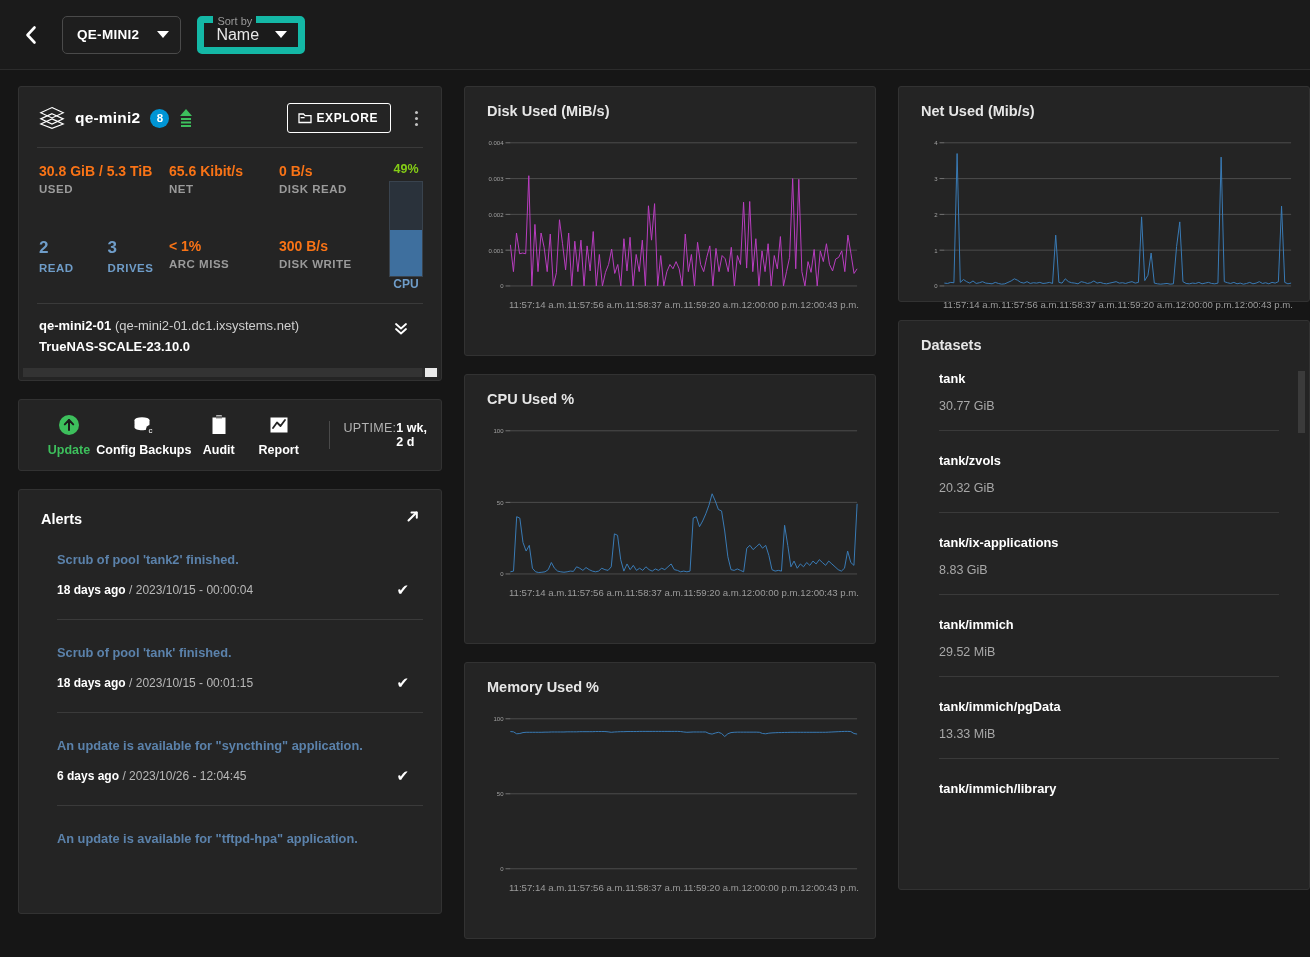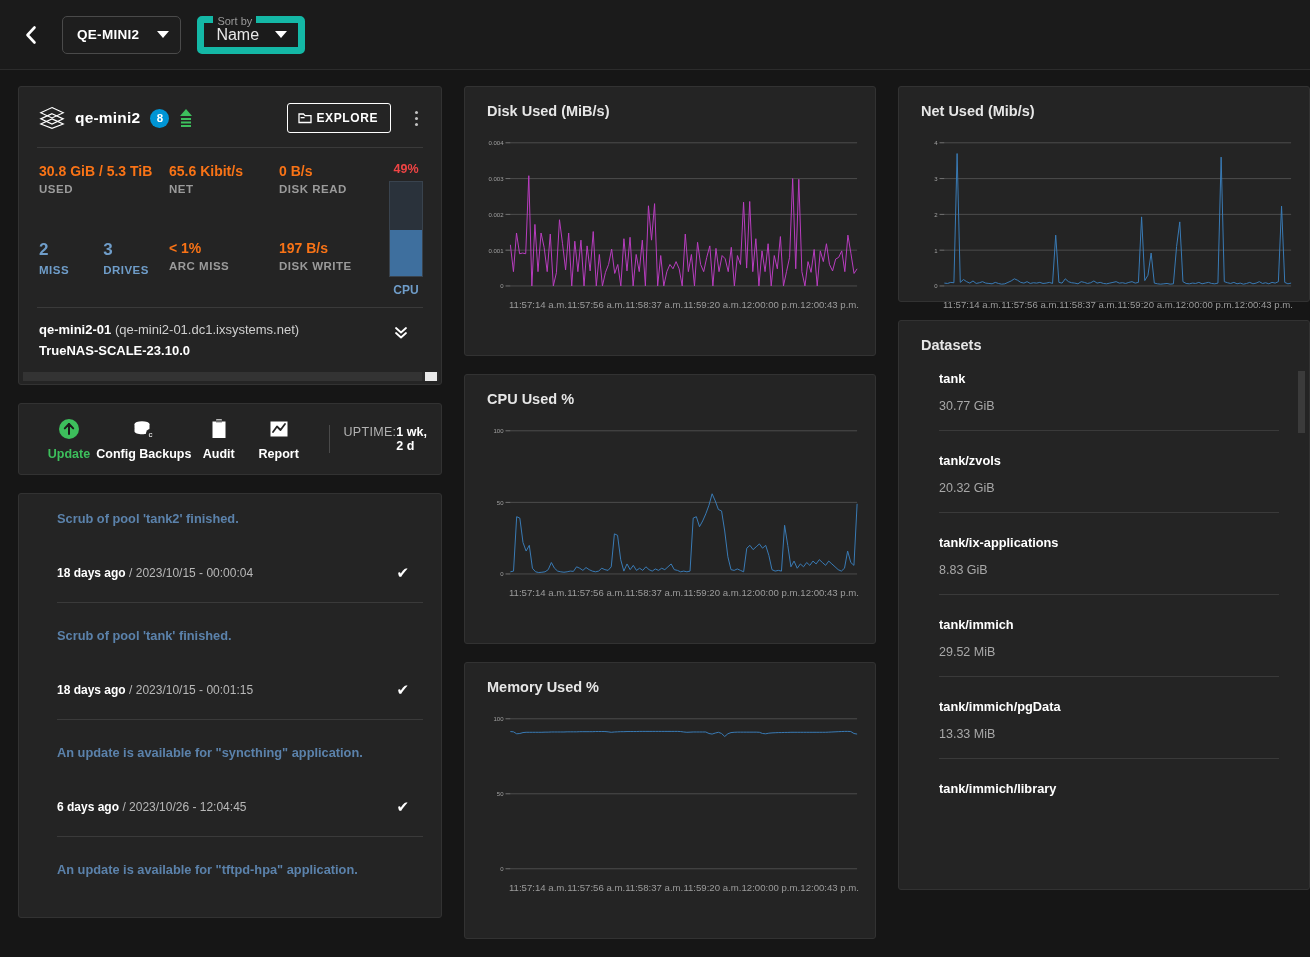--- a/index.html
+++ b/index.html
@@ -150,29 +150,29 @@
   .st-val.blue { color: #6f9dc9; font-size: 17px; }
   .st-lbl { font-size: 11.5px; font-weight: bold; color: #9b9b9b; letter-spacing: .5px; margin-top: 2px;}
   .st-lbl.blue { color: #6f9dc9; }
   .stat-cell { }
 
   .cpu-gauge {
     width: 42px; flex: 0 0 42px;
     display: flex; flex-direction: column; align-items: center;
     margin-left: 6px;
   }
-  .cpu-pct { font-size: 12.5px; font-weight: bold; color: #ef4444; margin-bottom: 5px; }
+  .cpu-pct { font-size: 12.5px; font-weight: bold; color: #84cc16; margin-bottom: 5px; }
   .cpu-bar {
     width: 34px; height: 96px;
     background: #2a323b;
     display: flex; flex-direction: column; justify-content: flex-end;
     border: 1px solid #39434e;
   }
   .cpu-fill { width: 100%; background: #3e6f9e; }
-  .cpu-lbl { font-size: 12px; font-weight: bold; color: #6f9dc9; margin-top: 6px; }
+  .cpu-lbl { font-size: 12px; font-weight: bold; color: #6f9dc9; }
 
   .sys-foot {
     padding: 14px 26px 12px 20px;
     display: flex; align-items: flex-start;
   }
   .sys-foot .txt { flex: 1 1 auto; }
   .host-line { font-size: 13px; font-weight: bold; color: #ffffff; margin-bottom: 6px; }
   .host-line .fqdn { color: #cfcfcf; font-weight: normal; }
   .ver-line { font-size: 13px; font-weight: bold; color: #ffffff; }
   .chev-dn { color: #ffffff; font-size: 15px; line-height: 1; padding: 4px 6px; cursor: pointer; }
@@ -208,21 +208,21 @@
 
   
   .alerts-card { padding: 16px 18px 0 22px; flex: 1 1 auto; overflow: hidden; }
   .alerts-head { display: flex; align-items: center; justify-content: space-between; margin-bottom: 20px; }
   .alerts-title { font-size: 14.5px; font-weight: bold; color: #ffffff; }
   .open-ext { cursor: pointer; padding: 2px; }
   .alert-item { padding: 0 0 0 16px; }
   .alert-msg { font-size: 12.8px; font-weight: bold; color: #5b82ab; line-height: 1.4; }
   .alert-row {
     display: flex; align-items: center; justify-content: space-between;
-    margin-top: 36px; padding-right: 14px;
+    margin-top: 12px; padding-right: 14px;
   }
   .alert-time { font-size: 12px; color: #b8b8b8; }
   .alert-time b { color: #ffffff; }
   .alert-check { color: #ffffff; font-size: 15px; cursor: pointer; }
   .alert-sep { height: 1px; background: #3a3a3a; margin: 20px 0 24px 16px; }
 
   
   .chart-card { padding: 16px 14px 14px 22px; }
   .chart-title { font-size: 14.5px; font-weight: bold; color: #e6e6e6; margin-bottom: 16px; }
   .chart-area { position: relative; }
@@ -319,33 +319,33 @@
             <div class="st-lbl">NET</div>
           </div>
           <div class="stat-cell">
             <div class="st-val">0 B/s</div>
             <div class="st-lbl">DISK READ</div>
           </div>
 
           <div class="stat-cell" style="display:flex;gap:34px;">
             <div>
               <div class="st-val blue">2</div>
-              <div class="st-lbl blue">MISS</div>
+              <div class="st-lbl blue">READ</div>
             </div>
             <div>
               <div class="st-val blue">3</div>
               <div class="st-lbl blue">DRIVES</div>
             </div>
           </div>
           <div class="stat-cell">
             <div class="st-val">&lt; 1%</div>
             <div class="st-lbl">ARC MISS</div>
           </div>
           <div class="stat-cell">
-            <div class="st-val">197 B/s</div>
+            <div class="st-val">300 B/s</div>
             <div class="st-lbl">DISK WRITE</div>
           </div>
         </div>
 
         <div class="cpu-gauge">
           <span class="cpu-pct">49%</span>
           <div class="cpu-bar">
             <div class="cpu-fill" id="cpu-fill" style="height: 49%;"></div>
           </div>
           <span class="cpu-lbl">CPU</span>
@@ -423,20 +423,29 @@
 
       <div class="vrule"></div>
 
       <div class="uptime">
         <span class="k">UPTIME:</span>
         <span class="v">1 wk, 2 d</span>
       </div>
     </div>
 
     <div class="card alerts-card" style="height:425px;">
+      <div class="alerts-head">
+        <span class="alerts-title">Alerts</span>
+        <span class="open-ext">
+          <svg width="17" height="17" viewBox="0 0 17 17">
+            <path d="M4.5 12.5 L12.5 4.5" stroke="#ffffff" stroke-width="2" stroke-linecap="round"></path>
+            <path d="M7.5 4.5 H12.8 V9.8" fill="none" stroke="#ffffff" stroke-width="2" stroke-linecap="round" stroke-linejoin="round"></path>
+          </svg>
+        </span>
+      </div>
 
       <div class="alert-item">
         <div class="alert-msg">Scrub of pool 'tank2' finished.</div>
         <div class="alert-row">
           <div class="alert-time">
             <b>18 days ago</b>
             <span>/ 2023/10/15 - 00:00:04</span>
           </div>
           <span class="alert-check">✔</span>
         </div>

